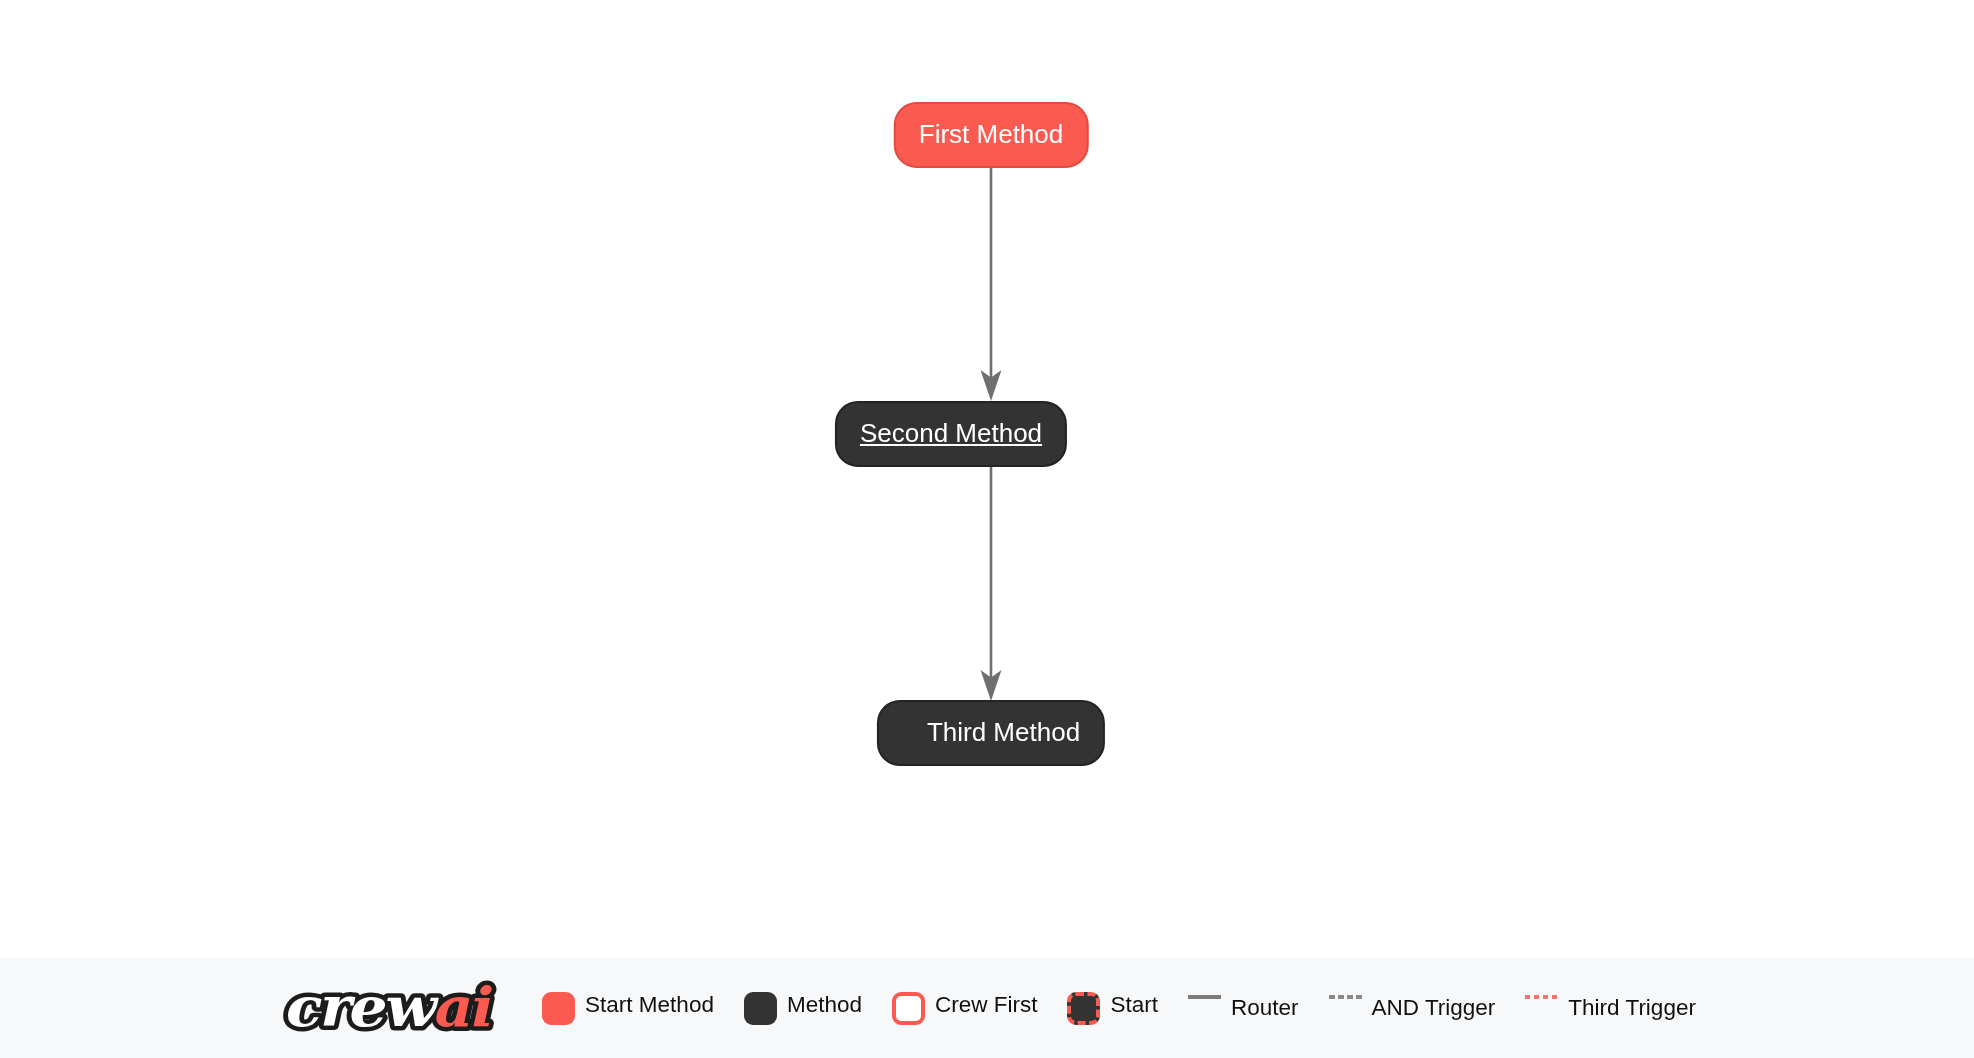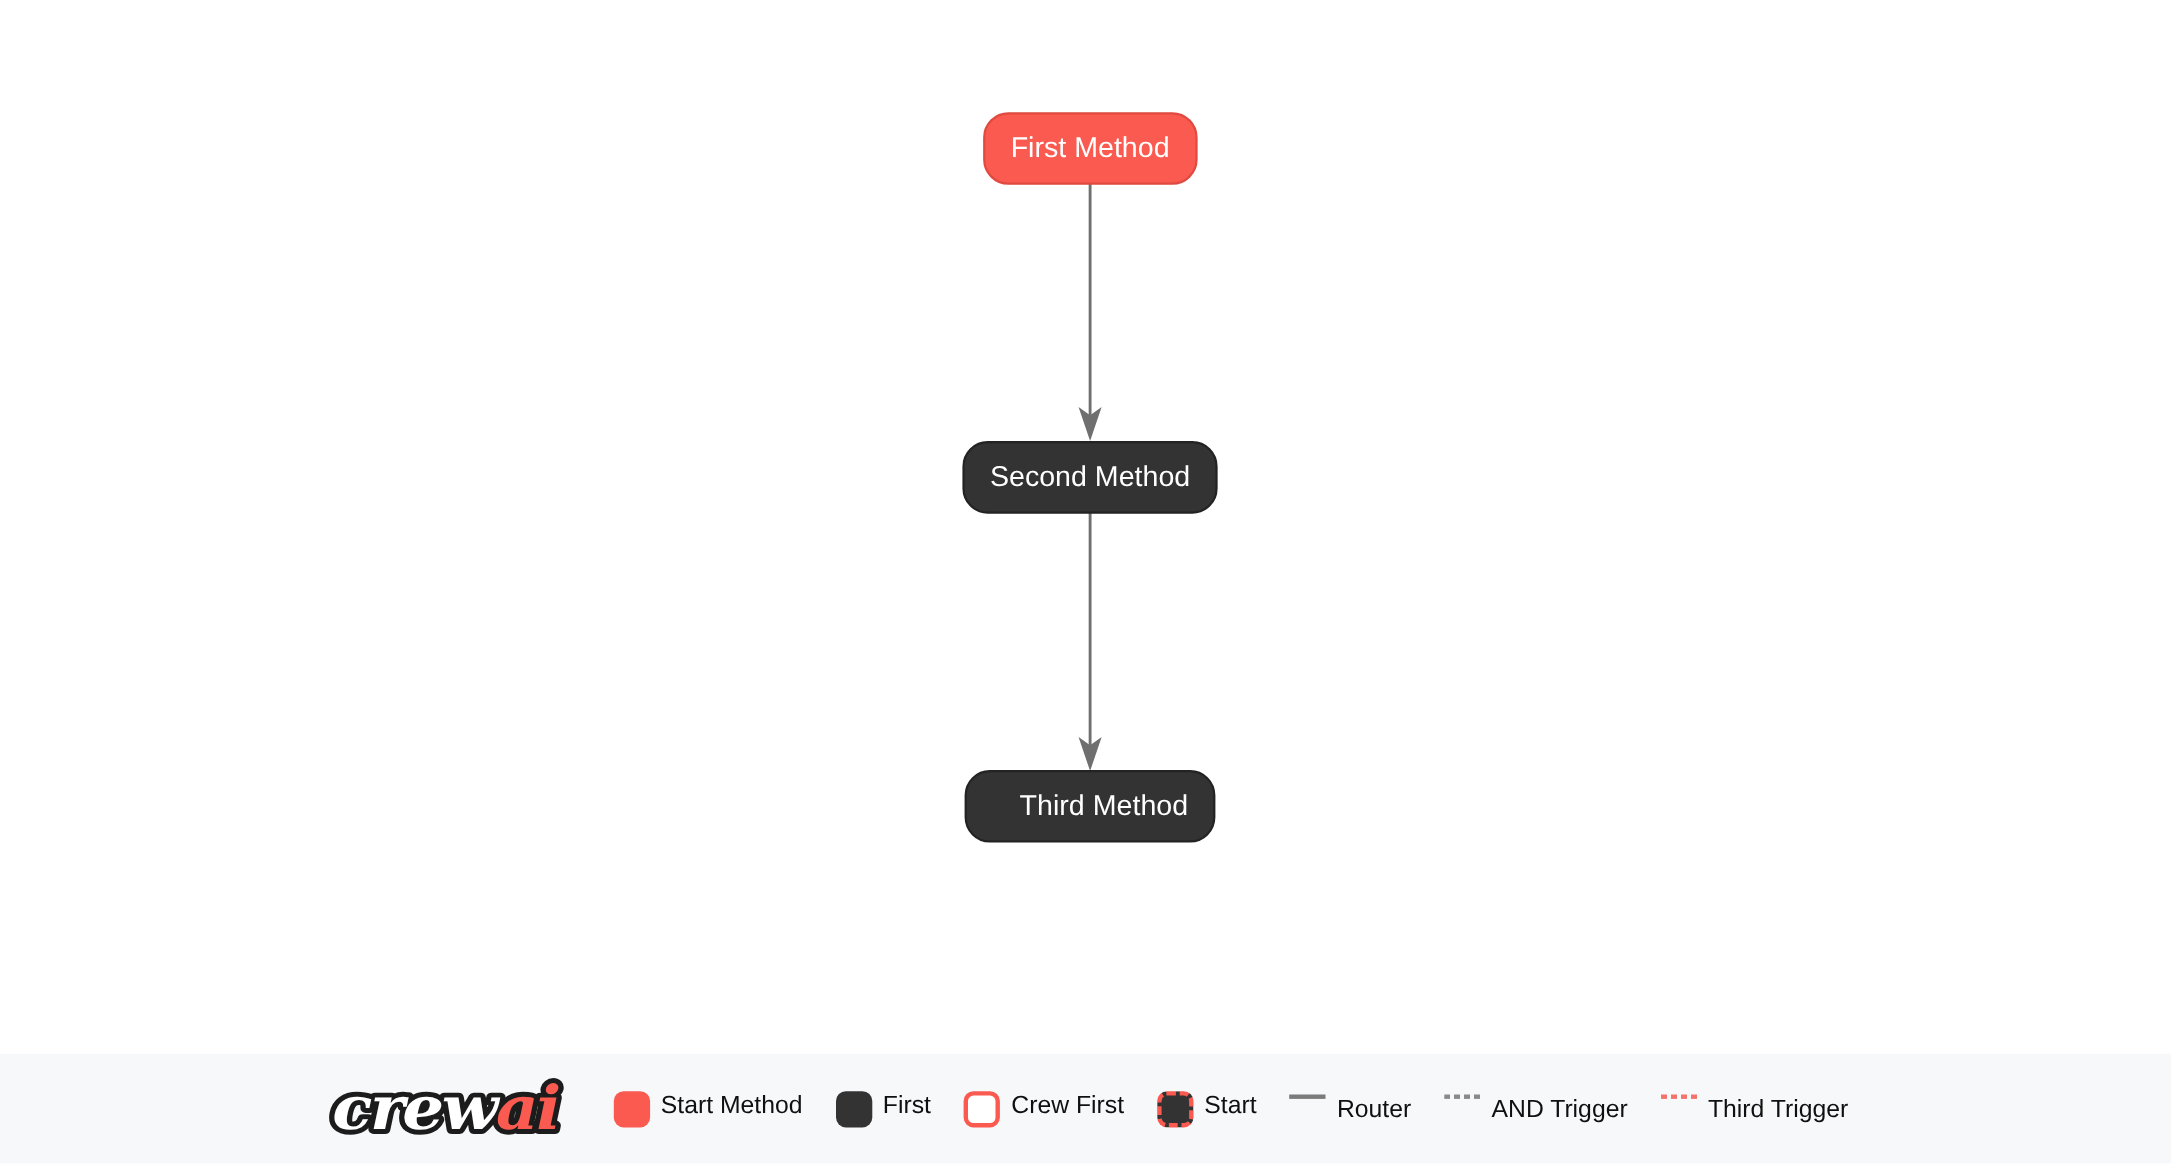--- a/index.html
+++ b/index.html
@@ -104,21 +104,21 @@
       </g>
 
       <g>
         <line x1="991" y1="466" x2="991" y2="678" stroke="#6F6F6F" stroke-width="2.6"></line>
         <path d="M991 701 L980.5 670 L991 677.5 L1001.5 670 Z" fill="#6F6F6F"></path>
       </g>
     </svg>
 
     <div class="node node-start" style="left:991px; top:135px;">First Method</div>
 
-    <div class="node node-method" style="left:991px; top:434px;">Second Method</div>
+    <div class="node node-method" style="left:951px; top:434px;text-decoration:underline;">Second Method</div>
 
     <div class="node node-method" style="left:991px; top:733px;padding-left:48px;">Third Method</div>
   </div>
 
   <footer class="legend-bar">
     <div class="legend-inner">
 
       <svg class="logo-svg" width="224" height="76" viewBox="0 0 224 76">
         <g font-family="'DejaVu Serif', serif" font-style="italic" font-weight="bold" font-size="55" letter-spacing="-2">
           <text x="8" y="56" textLength="206" lengthAdjust="spacingAndGlyphs" fill="none" stroke="#F7F8FA" stroke-width="17" stroke-linejoin="round"><tspan>crew</tspan><tspan>ai</tspan></text>
@@ -129,21 +129,21 @@
 
       <div class="legend-items">
 
         <div class="legend-item">
           <span class="sw-square sw-start"></span>
           <span class="legend-label">Start Method</span>
         </div>
 
         <div class="legend-item">
           <span class="sw-square sw-method"></span>
-          <span class="legend-label">First</span>
+          <span class="legend-label">Method</span>
         </div>
 
         <div class="legend-item">
           <span class="sw-square sw-crew"></span>
           <span class="legend-label">Crew First</span>
         </div>
 
         <div class="legend-item">
           <span class="sw-square sw-router"></span>
           <span class="legend-label">Start</span>

